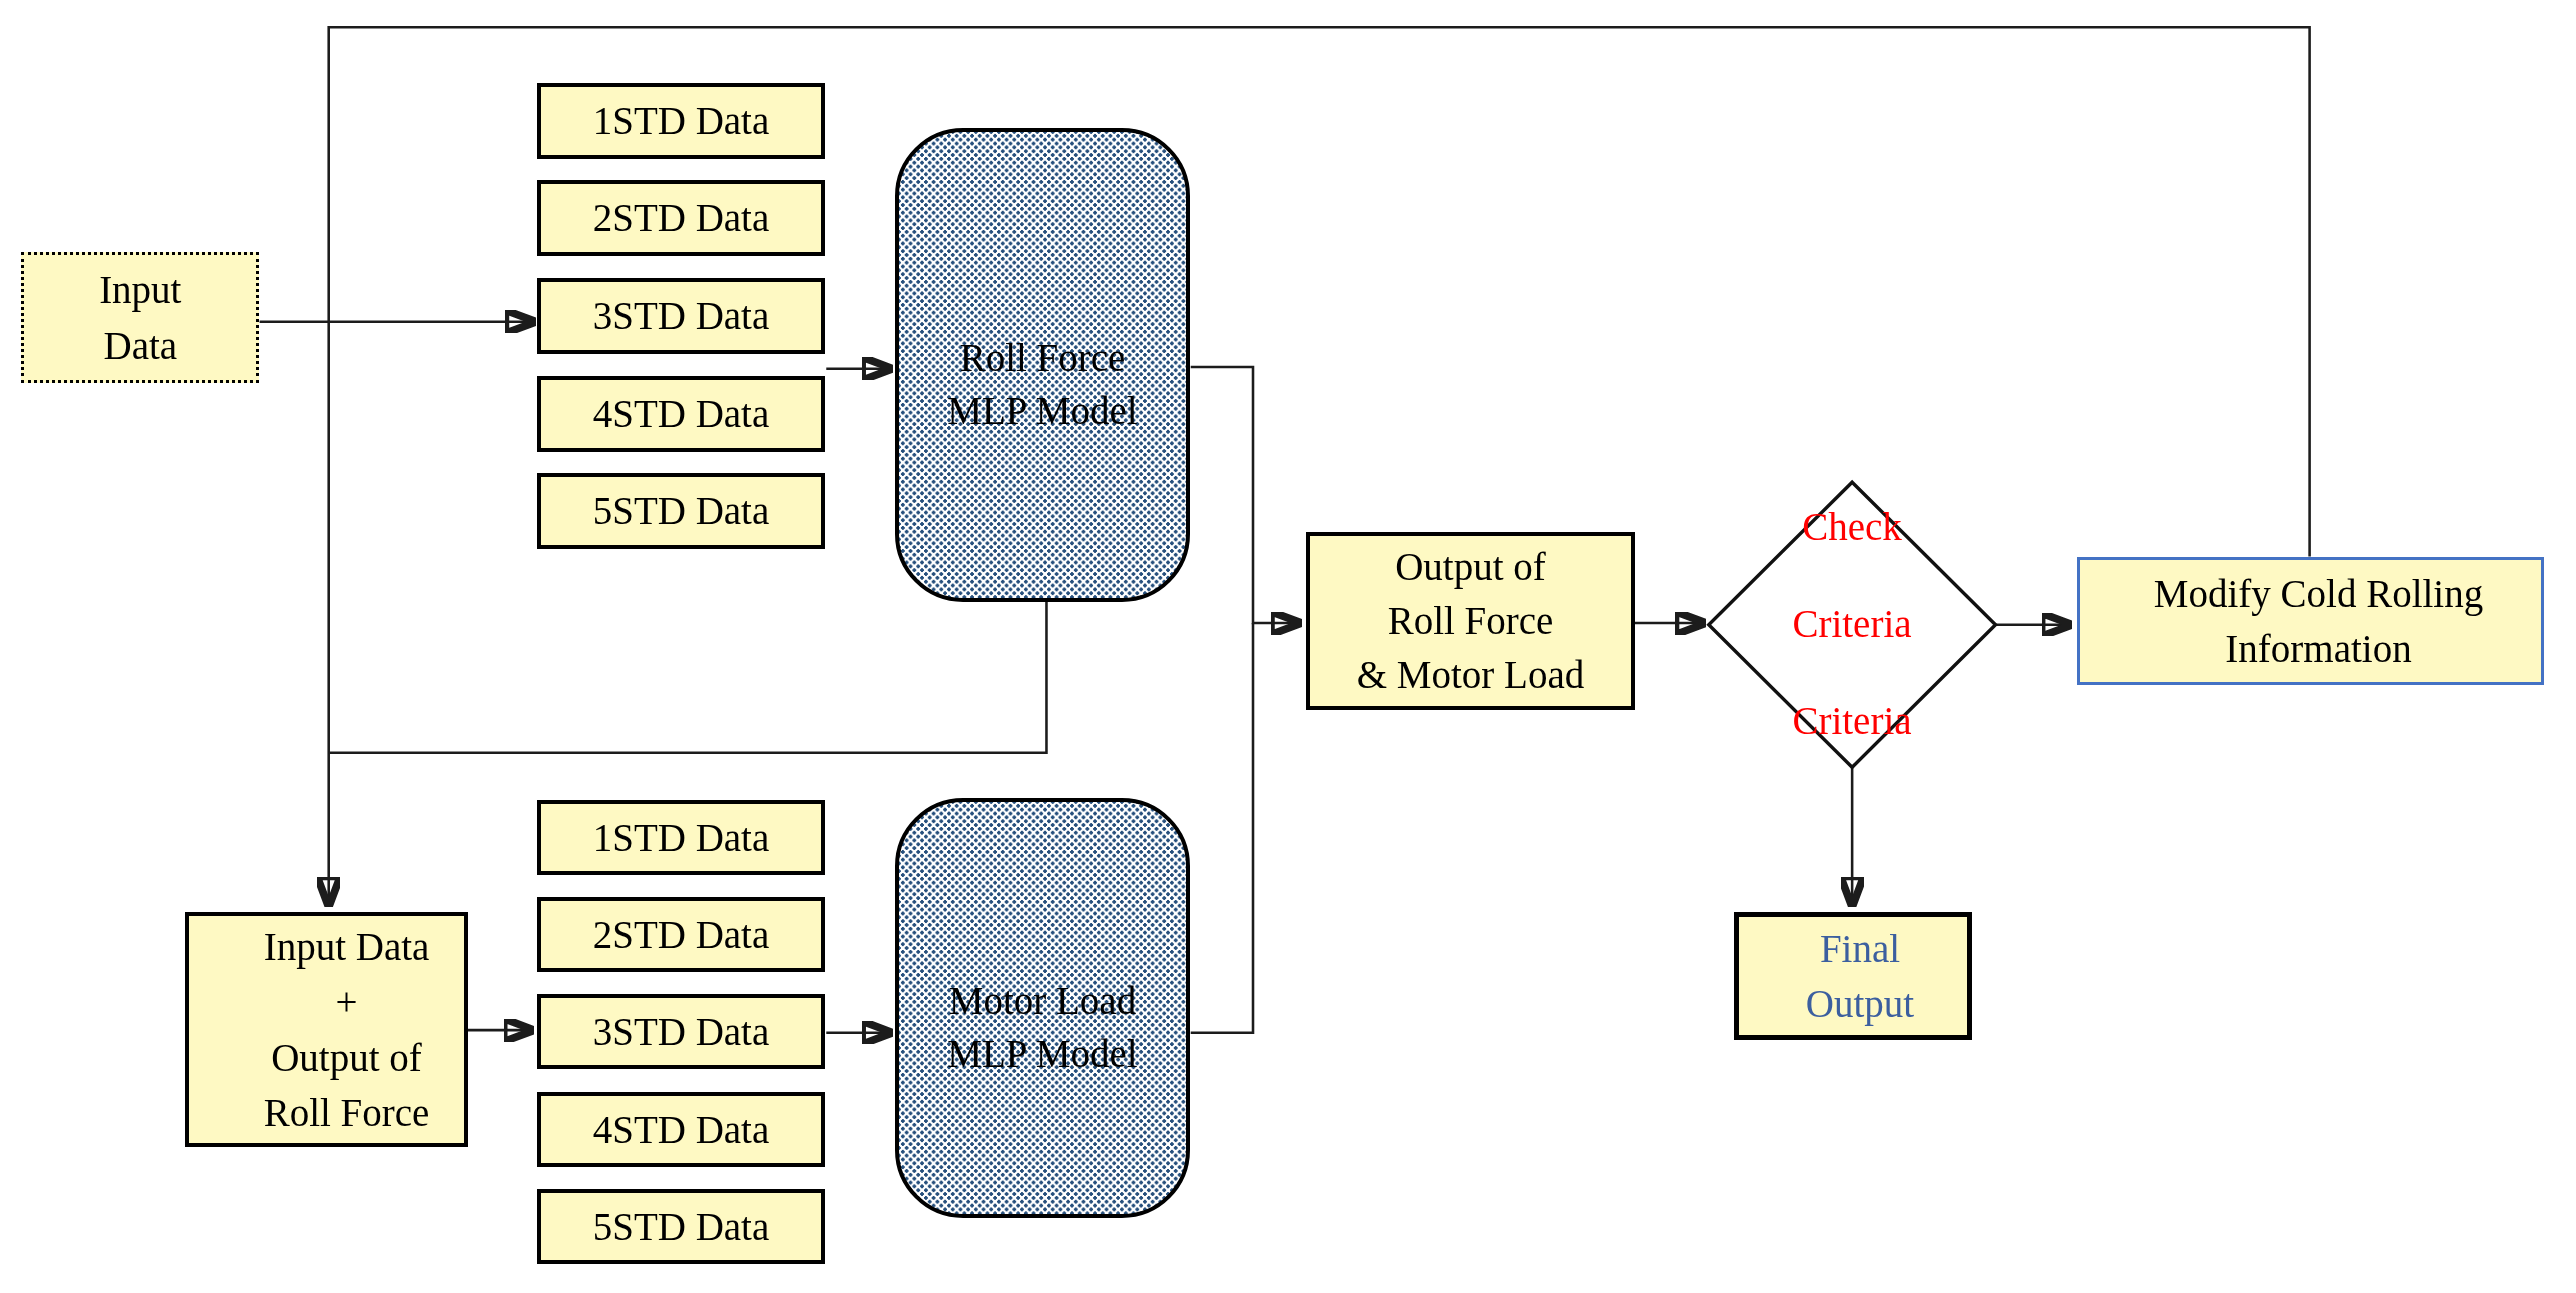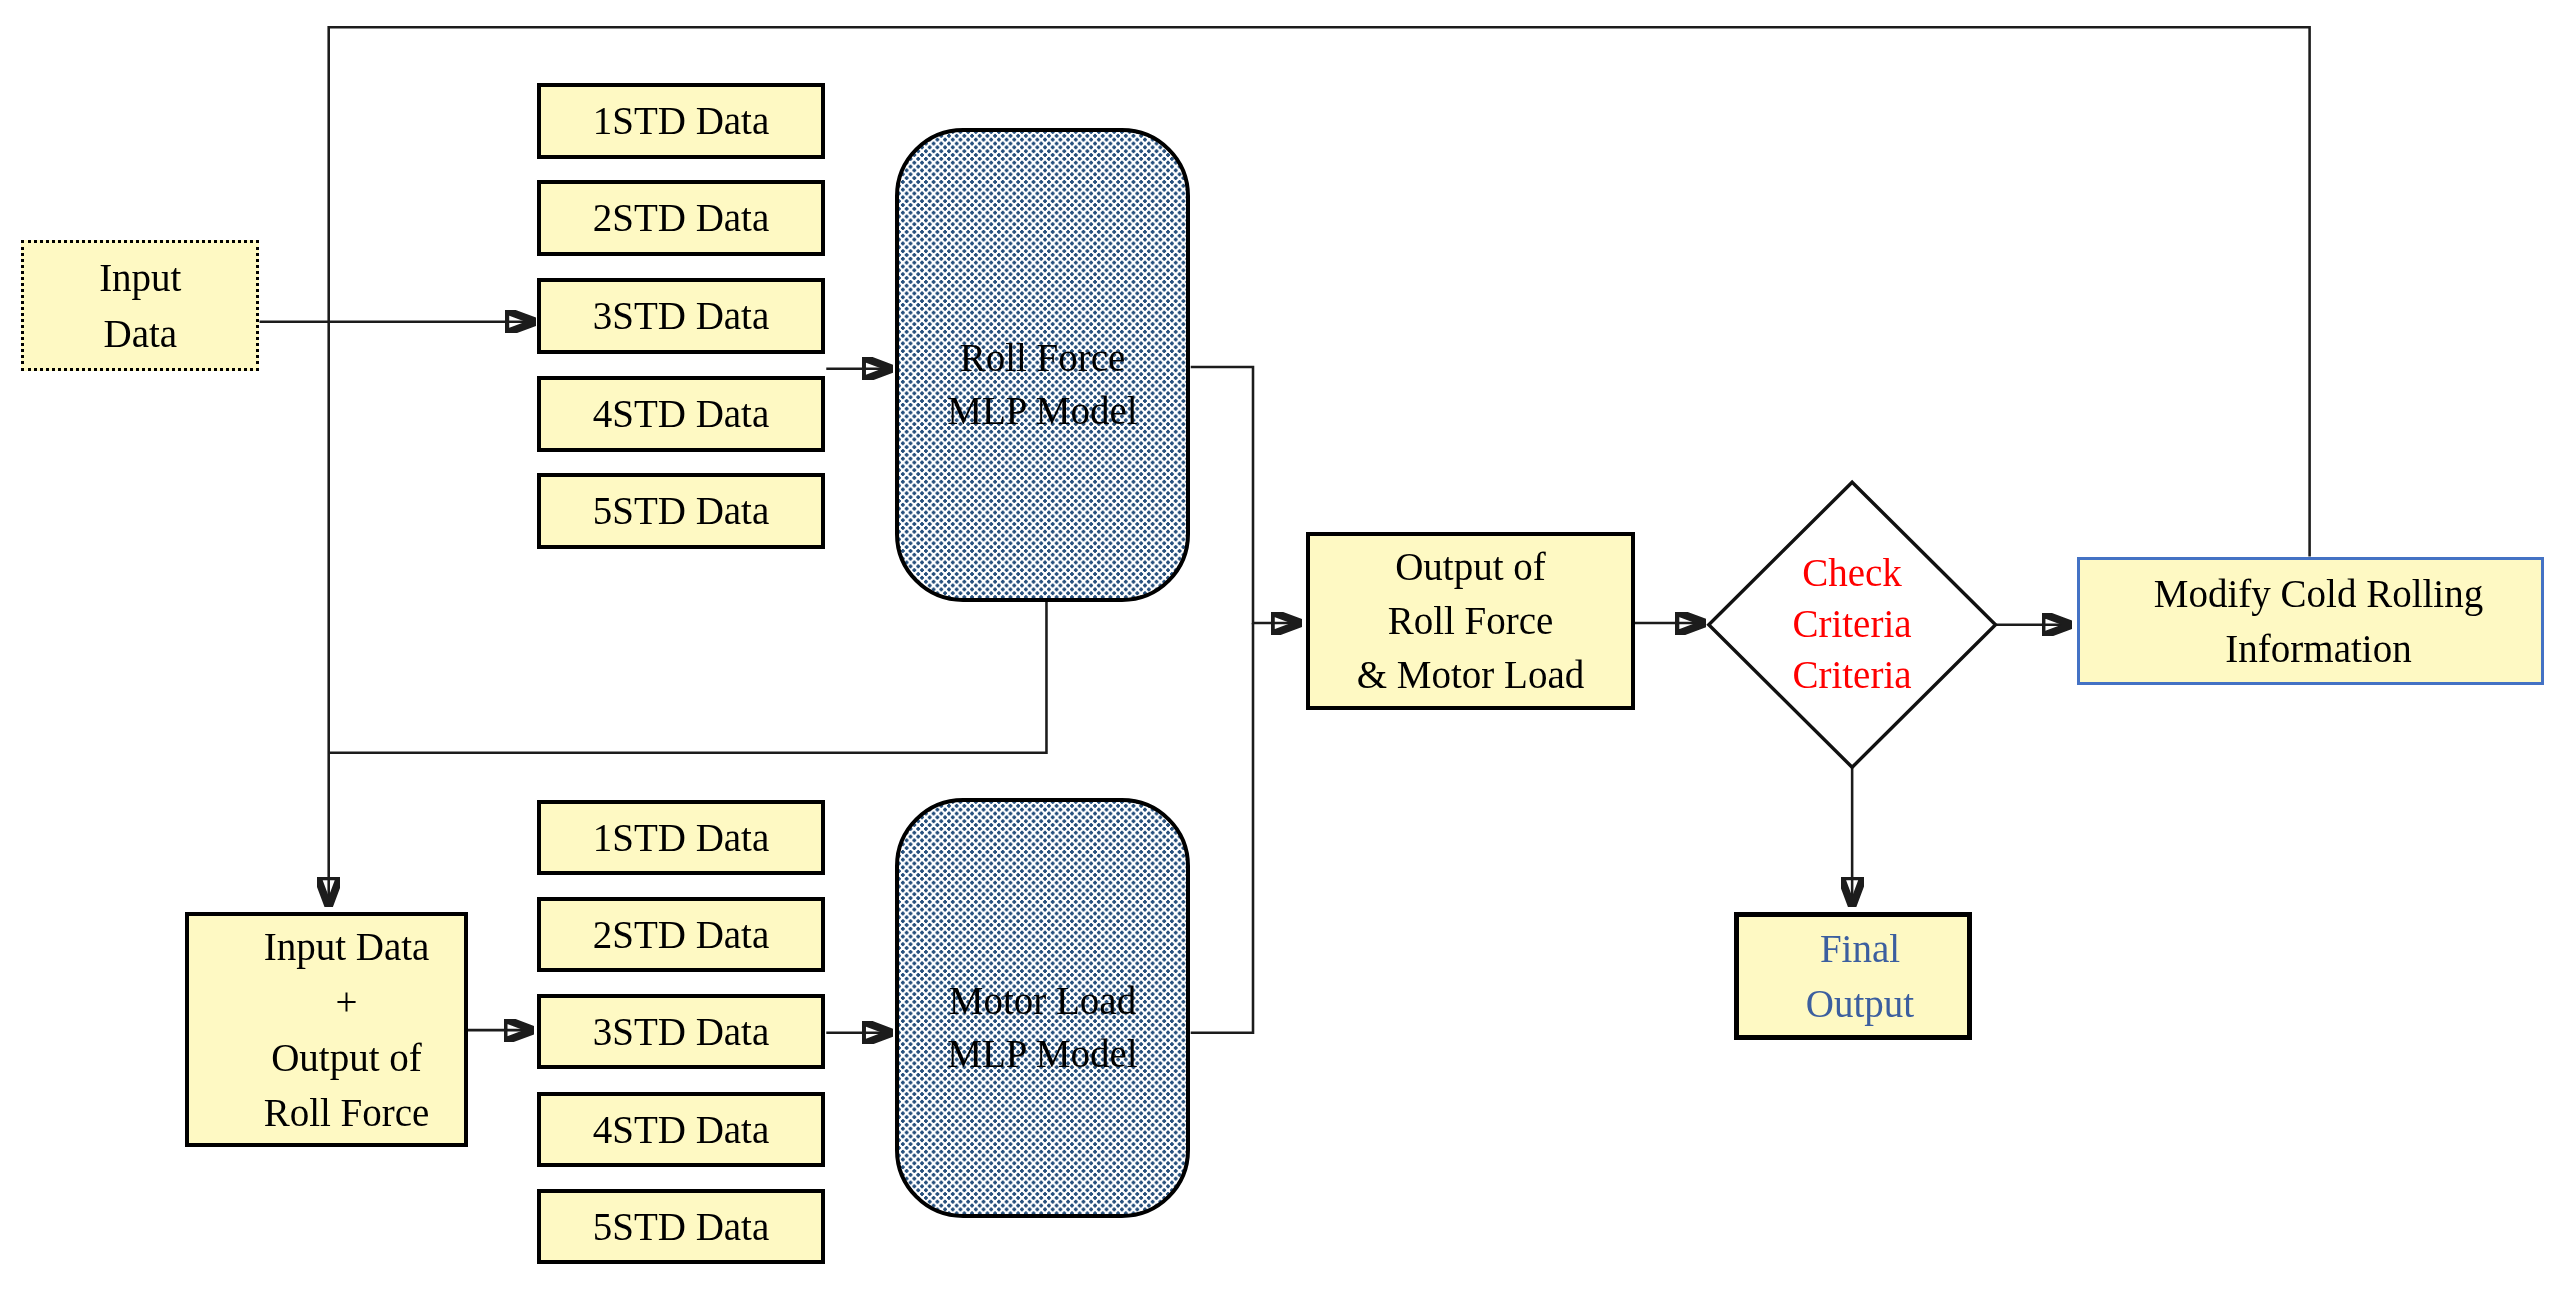--- a/index.html
+++ b/index.html
@@ -42,21 +42,21 @@
   .model span{
     line-height:1.35;
   }
   .blue-border{border:3.4px solid var(--accent_blue);}
   .thick{border-width:5.1px;}
   .blue-text{color:var(--blue_text);padding-left:14px;}
   .diamond-label{
     position:absolute;box-sizing:border-box;
     display:flex;flex-direction:column;align-items:center;justify-content:center;
     text-align:center;color:var(--red_text);
-    font-size:39px;line-height:1.3;background:transparent;
+    font-size:39px;line-height:1.3;background:transparent;gap:46px;
   }
 </style>
 </head>
 <body>
 
 <div class="canvas">
 
   <svg class="wires" viewBox="0 0 3018 1515">
     <defs>
       <marker id="arw" markerWidth="12" markerHeight="9" refX="11" refY="4.5" orient="auto" markerUnits="strokeWidth">
@@ -70,21 +70,21 @@
     <path d="M 1915 730 L 1996 730" marker-end="url(#arw)"></path>
     <path d="M 2338 732 L 2425 732" marker-end="url(#arw)"></path>
     <path d="M 2170 899 L 2170 1060" marker-end="url(#arw)"></path>
     <path d="M 2706 652 L 2706 32 L 385 32 L 385 1060" marker-end="url(#arw)"></path>
     <path d="M 1226 705 L 1226 882 L 385 882"></path>
     <path d="M 548 1207 L 623 1207" marker-end="url(#arw)"></path>
     <path d="M 968 1210 L 1043 1210" marker-end="url(#arw)"></path>
     <polygon points="2170,565 2338,732 2170,899 2002,732"></polygon>
   </svg>
 
-  <div class="box dotted" style="left:21.3px;top:240px;width:238px;height:131px;">
+  <div class="box dotted" style="left:21.3px;top:252px;width:238px;height:131px;">
     <span>Input</span>
     <span>Data</span>
   </div>
 
   <div class="box" style="left:537px;top:83px;width:288px;height:76px;">
     <span>1STD Data</span>
   </div>
   <div class="box" style="left:537px;top:180px;width:288px;height:76px;">
     <span>2STD Data</span>
   </div>

